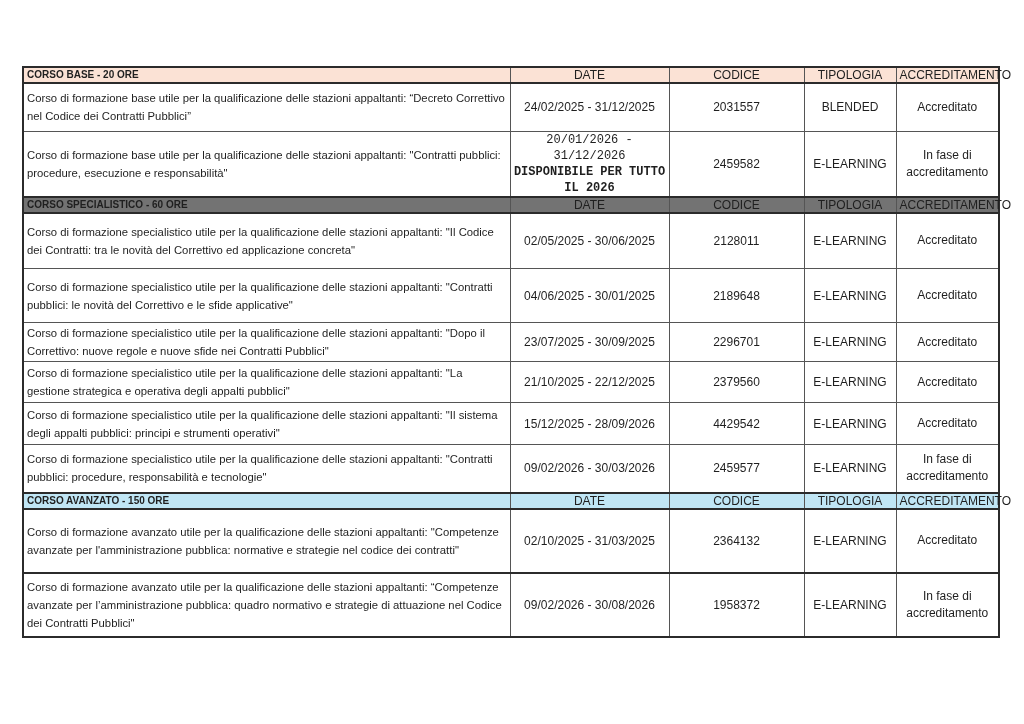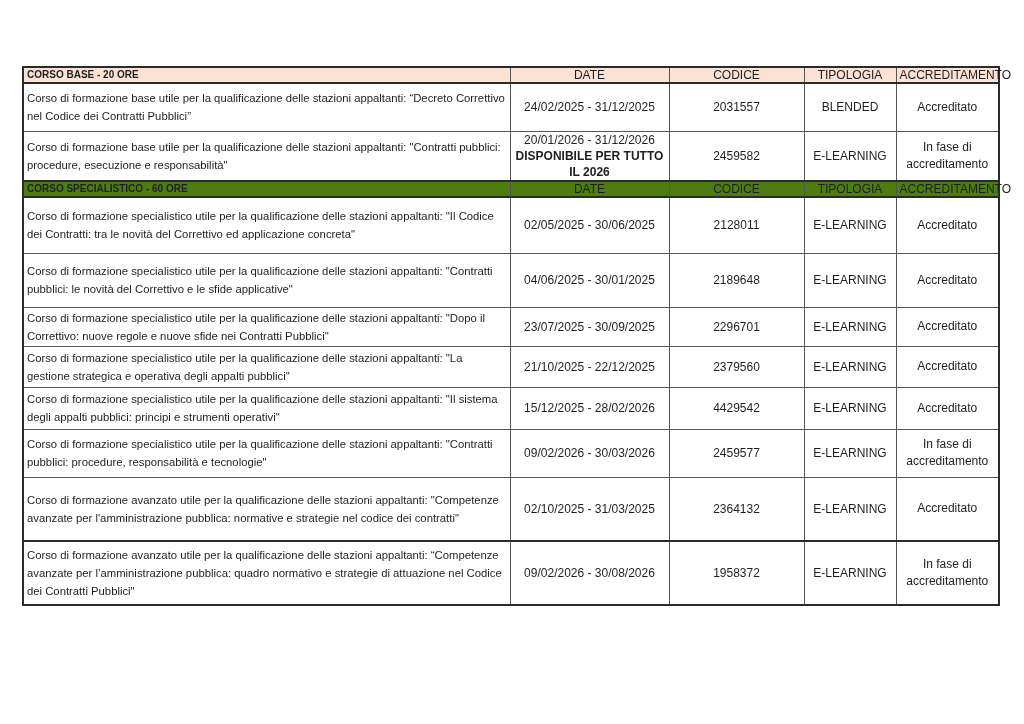--- a/index.html
+++ b/index.html
@@ -14,25 +14,25 @@
   .sheet col.c-type { width: 92px; }
   .sheet col.c-acc { width: 103px; }
   .sheet td { border: 1px solid #555555; padding: 0 3px; vertical-align: middle;
               font-size: 11.3px; line-height: 18px; }
   .sheet td.center { text-align: center; font-size: 12px; }
   .sheet td.acc { text-align: center; font-size: 12px; line-height: 17px; }
   tr.section td { height: 14px; line-height: 14px; font-size: 12px; text-align: center;
                   border-top: 2px solid #2b2b2b; border-bottom: 2px solid #2b2b2b; }
   tr.section td.sec-title { text-align: left; font-weight: bold; font-size: 10px; }
   tr.section.base td { background: #fbe2d5; }
-  tr.section.spec td { background: #4d7c0f; }
+  tr.section.spec td { background: #737373; }
   tr.section.adv td { background: #c0e6f5; }
   tr.sep td { border-bottom: 2px solid #2b2b2b; }
   .bold { font-weight: bold; display: block; line-height: 16px; }
-  .datewrap span { display: block; }
+  .datewrap span { display: block; font-family: Liberation Mono, monospace; }
 </style>
 </head>
 <body>
 
 <table class="sheet">
   <colgroup>
     <col class="c-title">
       <col class="c-date">
       <col class="c-code">
       <col class="c-type">
@@ -95,33 +95,40 @@
     </tr>
     <tr style="height:41px">
       <td>Corso di formazione specialistico utile per la qualificazione delle stazioni appaltanti: "La gestione strategica e operativa degli appalti pubblici"</td>
       <td class="center">21/10/2025 - 22/12/2025</td>
       <td class="center">2379560</td>
       <td class="center">E-LEARNING</td>
       <td class="acc">Accreditato</td>
     </tr>
     <tr style="height:42px">
       <td>Corso di formazione specialistico utile per la qualificazione delle stazioni appaltanti: "Il sistema degli appalti pubblici: principi e strumenti operativi"</td>
-      <td class="center">15/12/2025 - 28/02/2026</td>
+      <td class="center">15/12/2025 - 28/09/2026</td>
       <td class="center">4429542</td>
       <td class="center">E-LEARNING</td>
       <td class="acc">Accreditato</td>
     </tr>
     <tr style="height:48px">
       <td>Corso di formazione specialistico utile per la qualificazione delle stazioni appaltanti: "Contratti pubblici: procedure, responsabilità e tecnologie"</td>
       <td class="center">09/02/2026 - 30/03/2026</td>
       <td class="center">2459577</td>
       <td class="center">E-LEARNING</td>
       <td class="acc">In fase di accreditamento</td>
     </tr>
 
+    <tr class="section adv">
+      <td class="sec-title">CORSO AVANZATO - 150 ORE</td>
+      <td>DATE</td>
+      <td>CODICE</td>
+      <td>TIPOLOGIA</td>
+      <td>ACCREDITAMENTO</td>
+    </tr>
     <tr class="sep" style="height:64px">
       <td>Corso di formazione avanzato utile per la qualificazione delle stazioni appaltanti: "Competenze avanzate per l'amministrazione pubblica: normative e strategie nel codice dei contratti"</td>
       <td class="center">02/10/2025 - 31/03/2025</td>
       <td class="center">2364132</td>
       <td class="center">E-LEARNING</td>
       <td class="acc">Accreditato</td>
     </tr>
     <tr style="height:64px">
       <td>Corso di formazione avanzato utile per la qualificazione delle stazioni appaltanti: “Competenze avanzate per l’amministrazione pubblica: quadro normativo e strategie di attuazione nel Codice dei Contratti Pubblici"</td>
       <td class="center">09/02/2026 - 30/08/2026</td>

